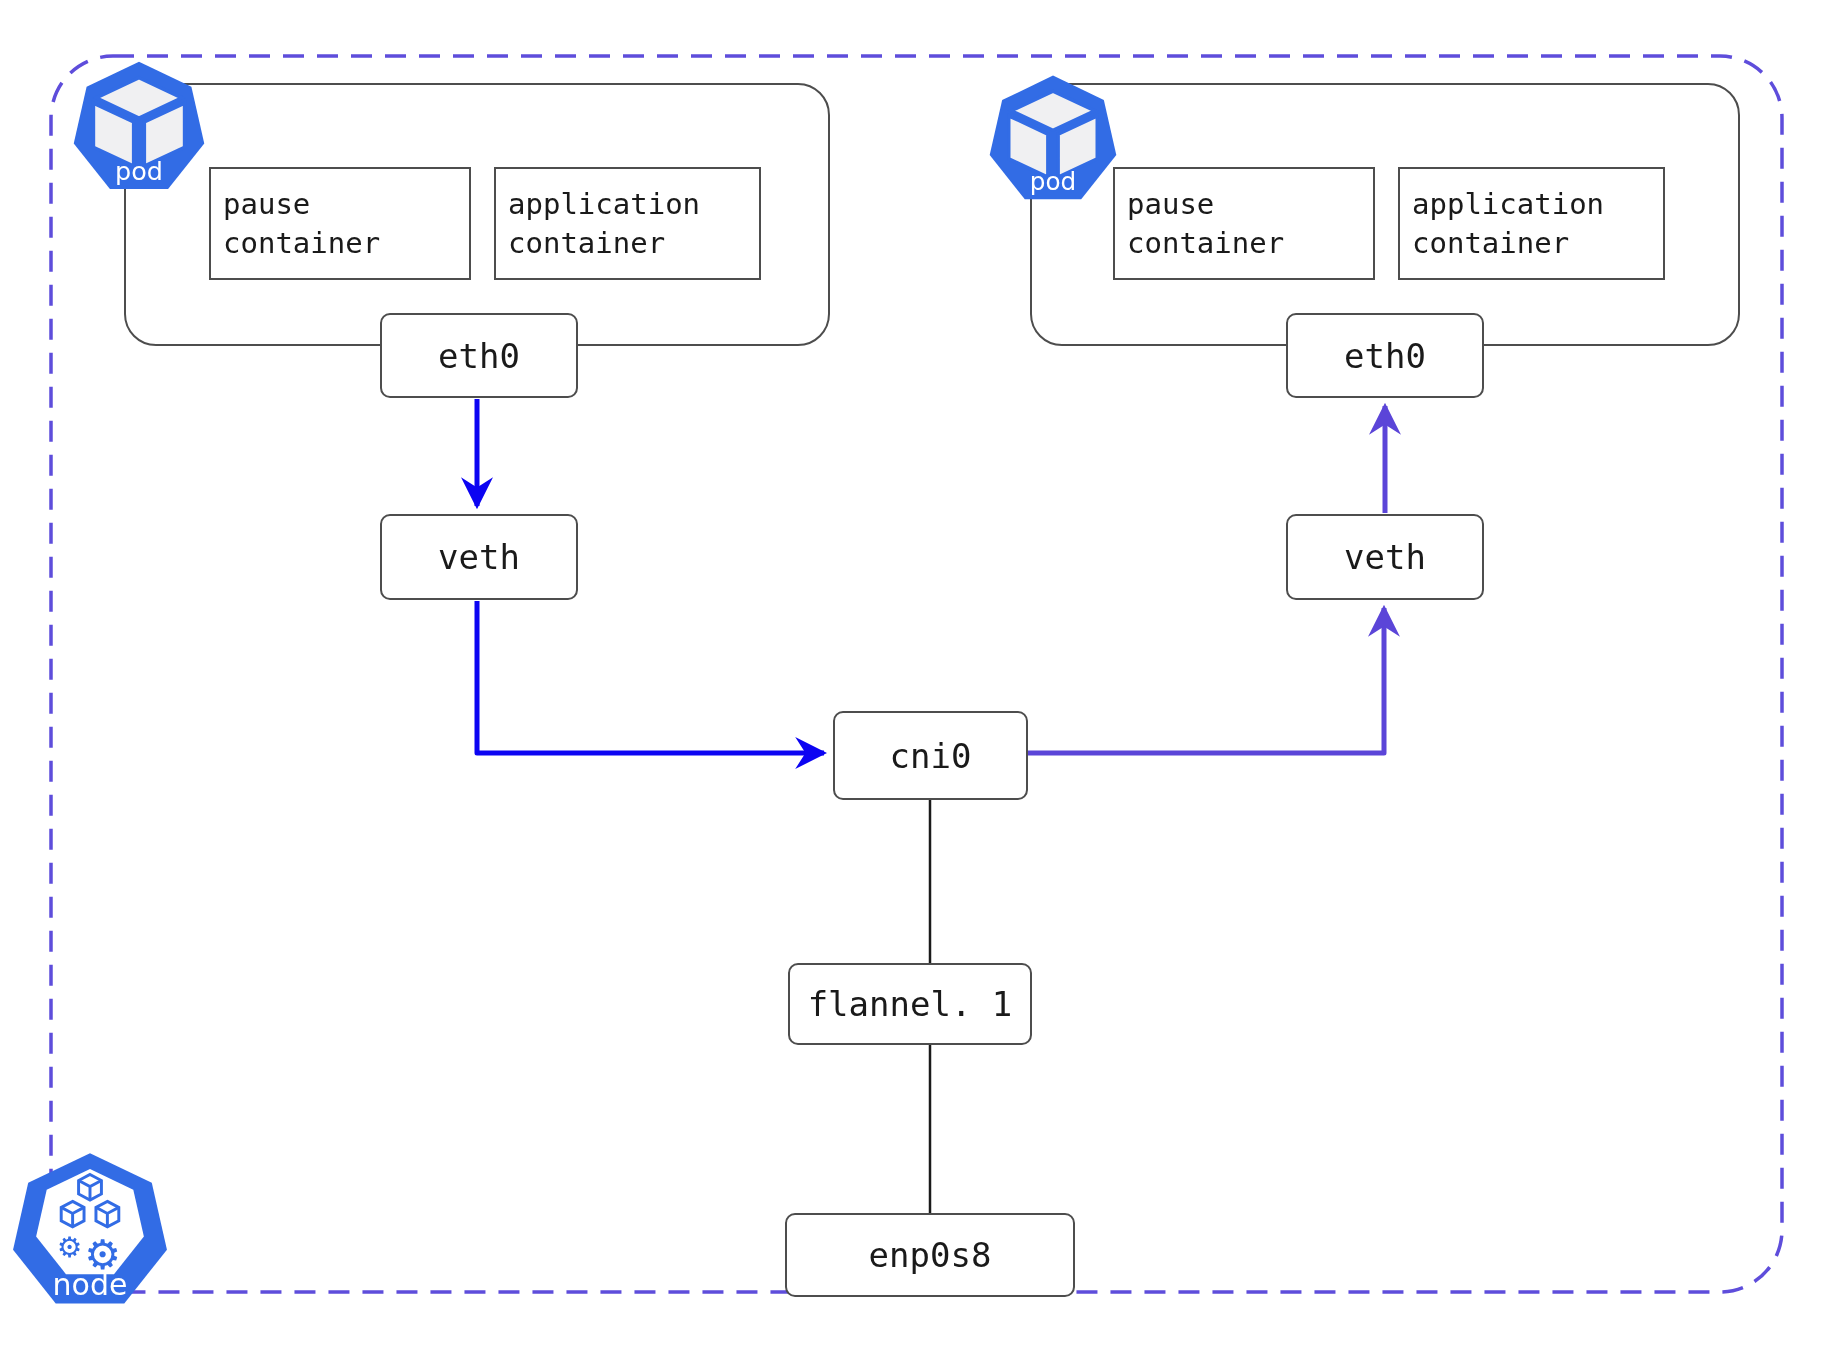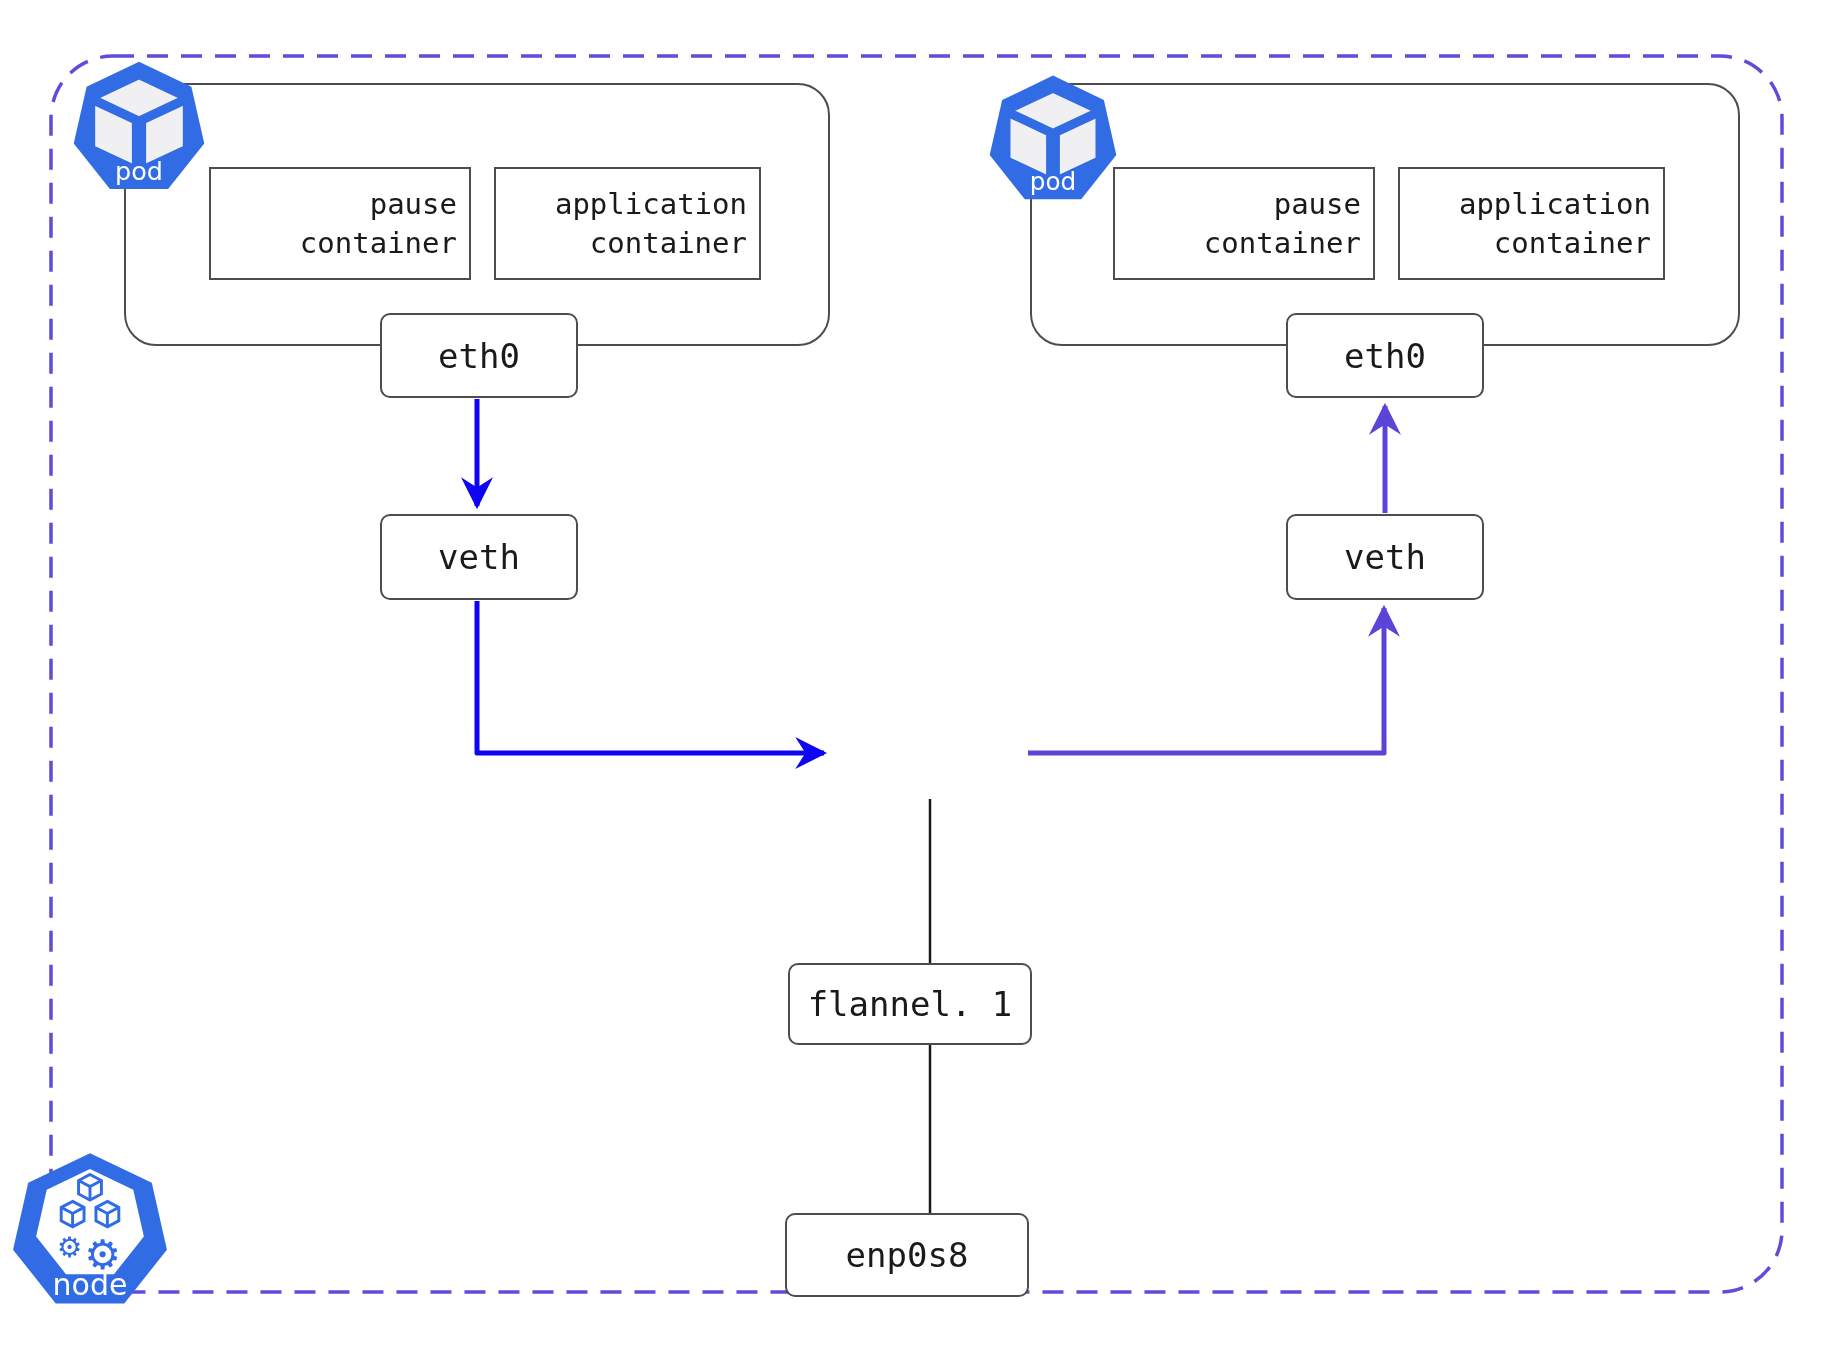--- a/index.html
+++ b/index.html
@@ -8,21 +8,21 @@
     font-family:"DejaVu Sans Mono","Liberation Mono",monospace;
   }
   svg.underlay{position:absolute;left:0;top:0;z-index:1;}
   .pod-outline{
     position:absolute;z-index:2;box-sizing:border-box;
     border:2px solid #4d4d4d;border-radius:32px;background:transparent;
   }
   .box{
     position:absolute;z-index:3;box-sizing:border-box;background:#ffffff;
     border:2.5px solid #4d4d4d;display:flex;align-items:center;justify-content:center;
-    text-align:right;color:#1a1a1a;
+    text-align:left;color:#1a1a1a;
   }
   .container-box{font-size:29px;line-height:1.32;padding:0 12px;}
   .rounded{border-radius:10px;font-size:34px;}
   .icon{position:absolute;z-index:4;}
   .icon text{font-family:"DejaVu Sans","Liberation Sans",sans-serif;}
 </style>
 </head>
 <body>
 
 <div class="canvas">
@@ -56,22 +56,23 @@
   <div class="box container-box" style="left:494px;top:167px;width:267px;height:113px;">application container</div>
 
   <div class="box container-box" style="left:1113px;top:167px;width:262px;height:113px;">pause container</div>
   <div class="box container-box" style="left:1398px;top:167px;width:267px;height:113px;">application container</div>
 
   <div class="box rounded" style="left:380px;top:313px;width:198px;height:85px;">eth0</div>
   <div class="box rounded" style="left:380px;top:514px;width:198px;height:86px;">veth</div>
   <div class="box rounded" style="left:1286px;top:313px;width:198px;height:85px;">eth0</div>
   <div class="box rounded" style="left:1286px;top:514px;width:198px;height:86px;">veth</div>
 
+  <div class="box rounded" style="left:833px;top:711px;width:195px;height:89px;">cni0</div>
   <div class="box rounded" style="left:788px;top:963px;width:244px;height:82px;">flannel. 1</div>
-  <div class="box rounded" style="left:785px;top:1213px;width:244px;height:84px;">enp0s8</div>
+  <div class="box rounded" style="left:785px;top:1213px;width:290px;height:84px;">enp0s8</div>
 
   <svg class="icon" style="left:71px;top:59px;" width="136" height="134" viewBox="0 0 100 100">
     <polygon points="50,2 89.1,20.8 98.7,63.1 71.7,97.1 28.3,97.1 1.3,63.1 10.9,20.8" fill="#326ce5"></polygon>
     <g stroke-width="2.6" stroke="#326ce5" fill="#f0f0f2">
       <polygon points="50,14 82,29 50,44 18,29"></polygon>
       <polygon points="16,33 46,47 46,80 16,66"></polygon>
       <polygon points="84,33 54,47 54,80 84,66"></polygon>
     </g>
     <text x="50" y="90" font-size="19" fill="#ffffff" text-anchor="middle">pod</text>
   </svg>

